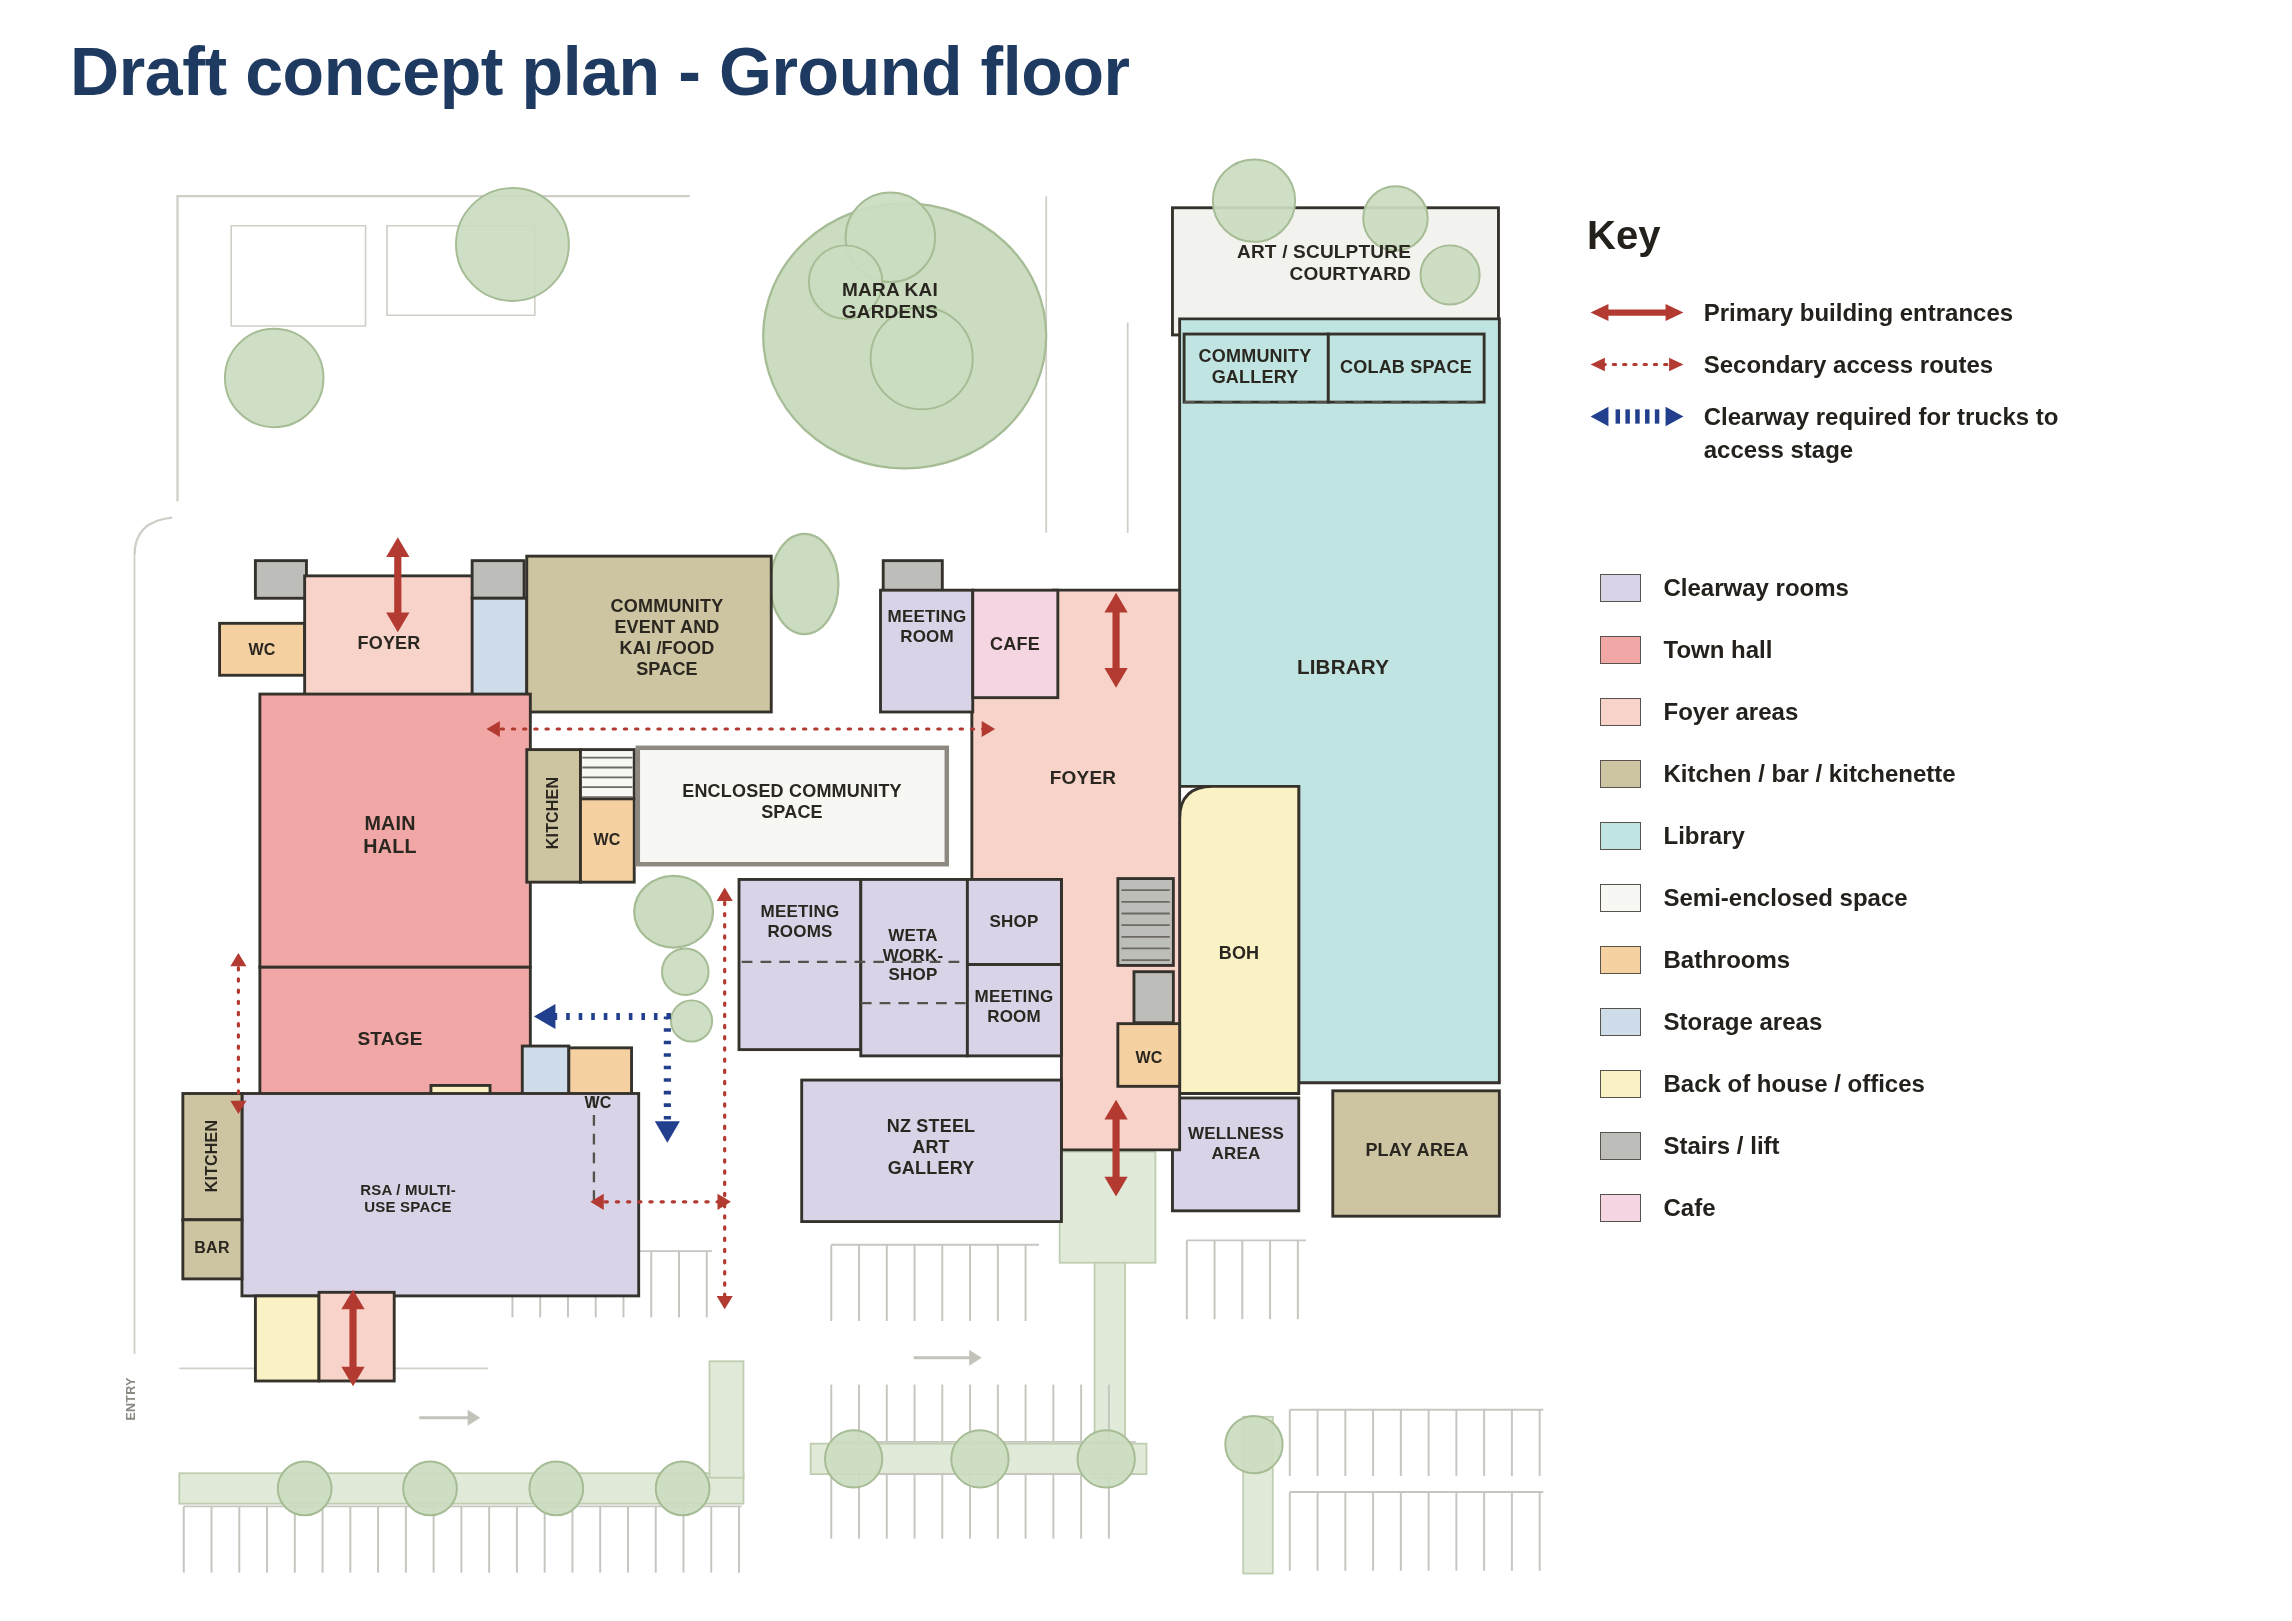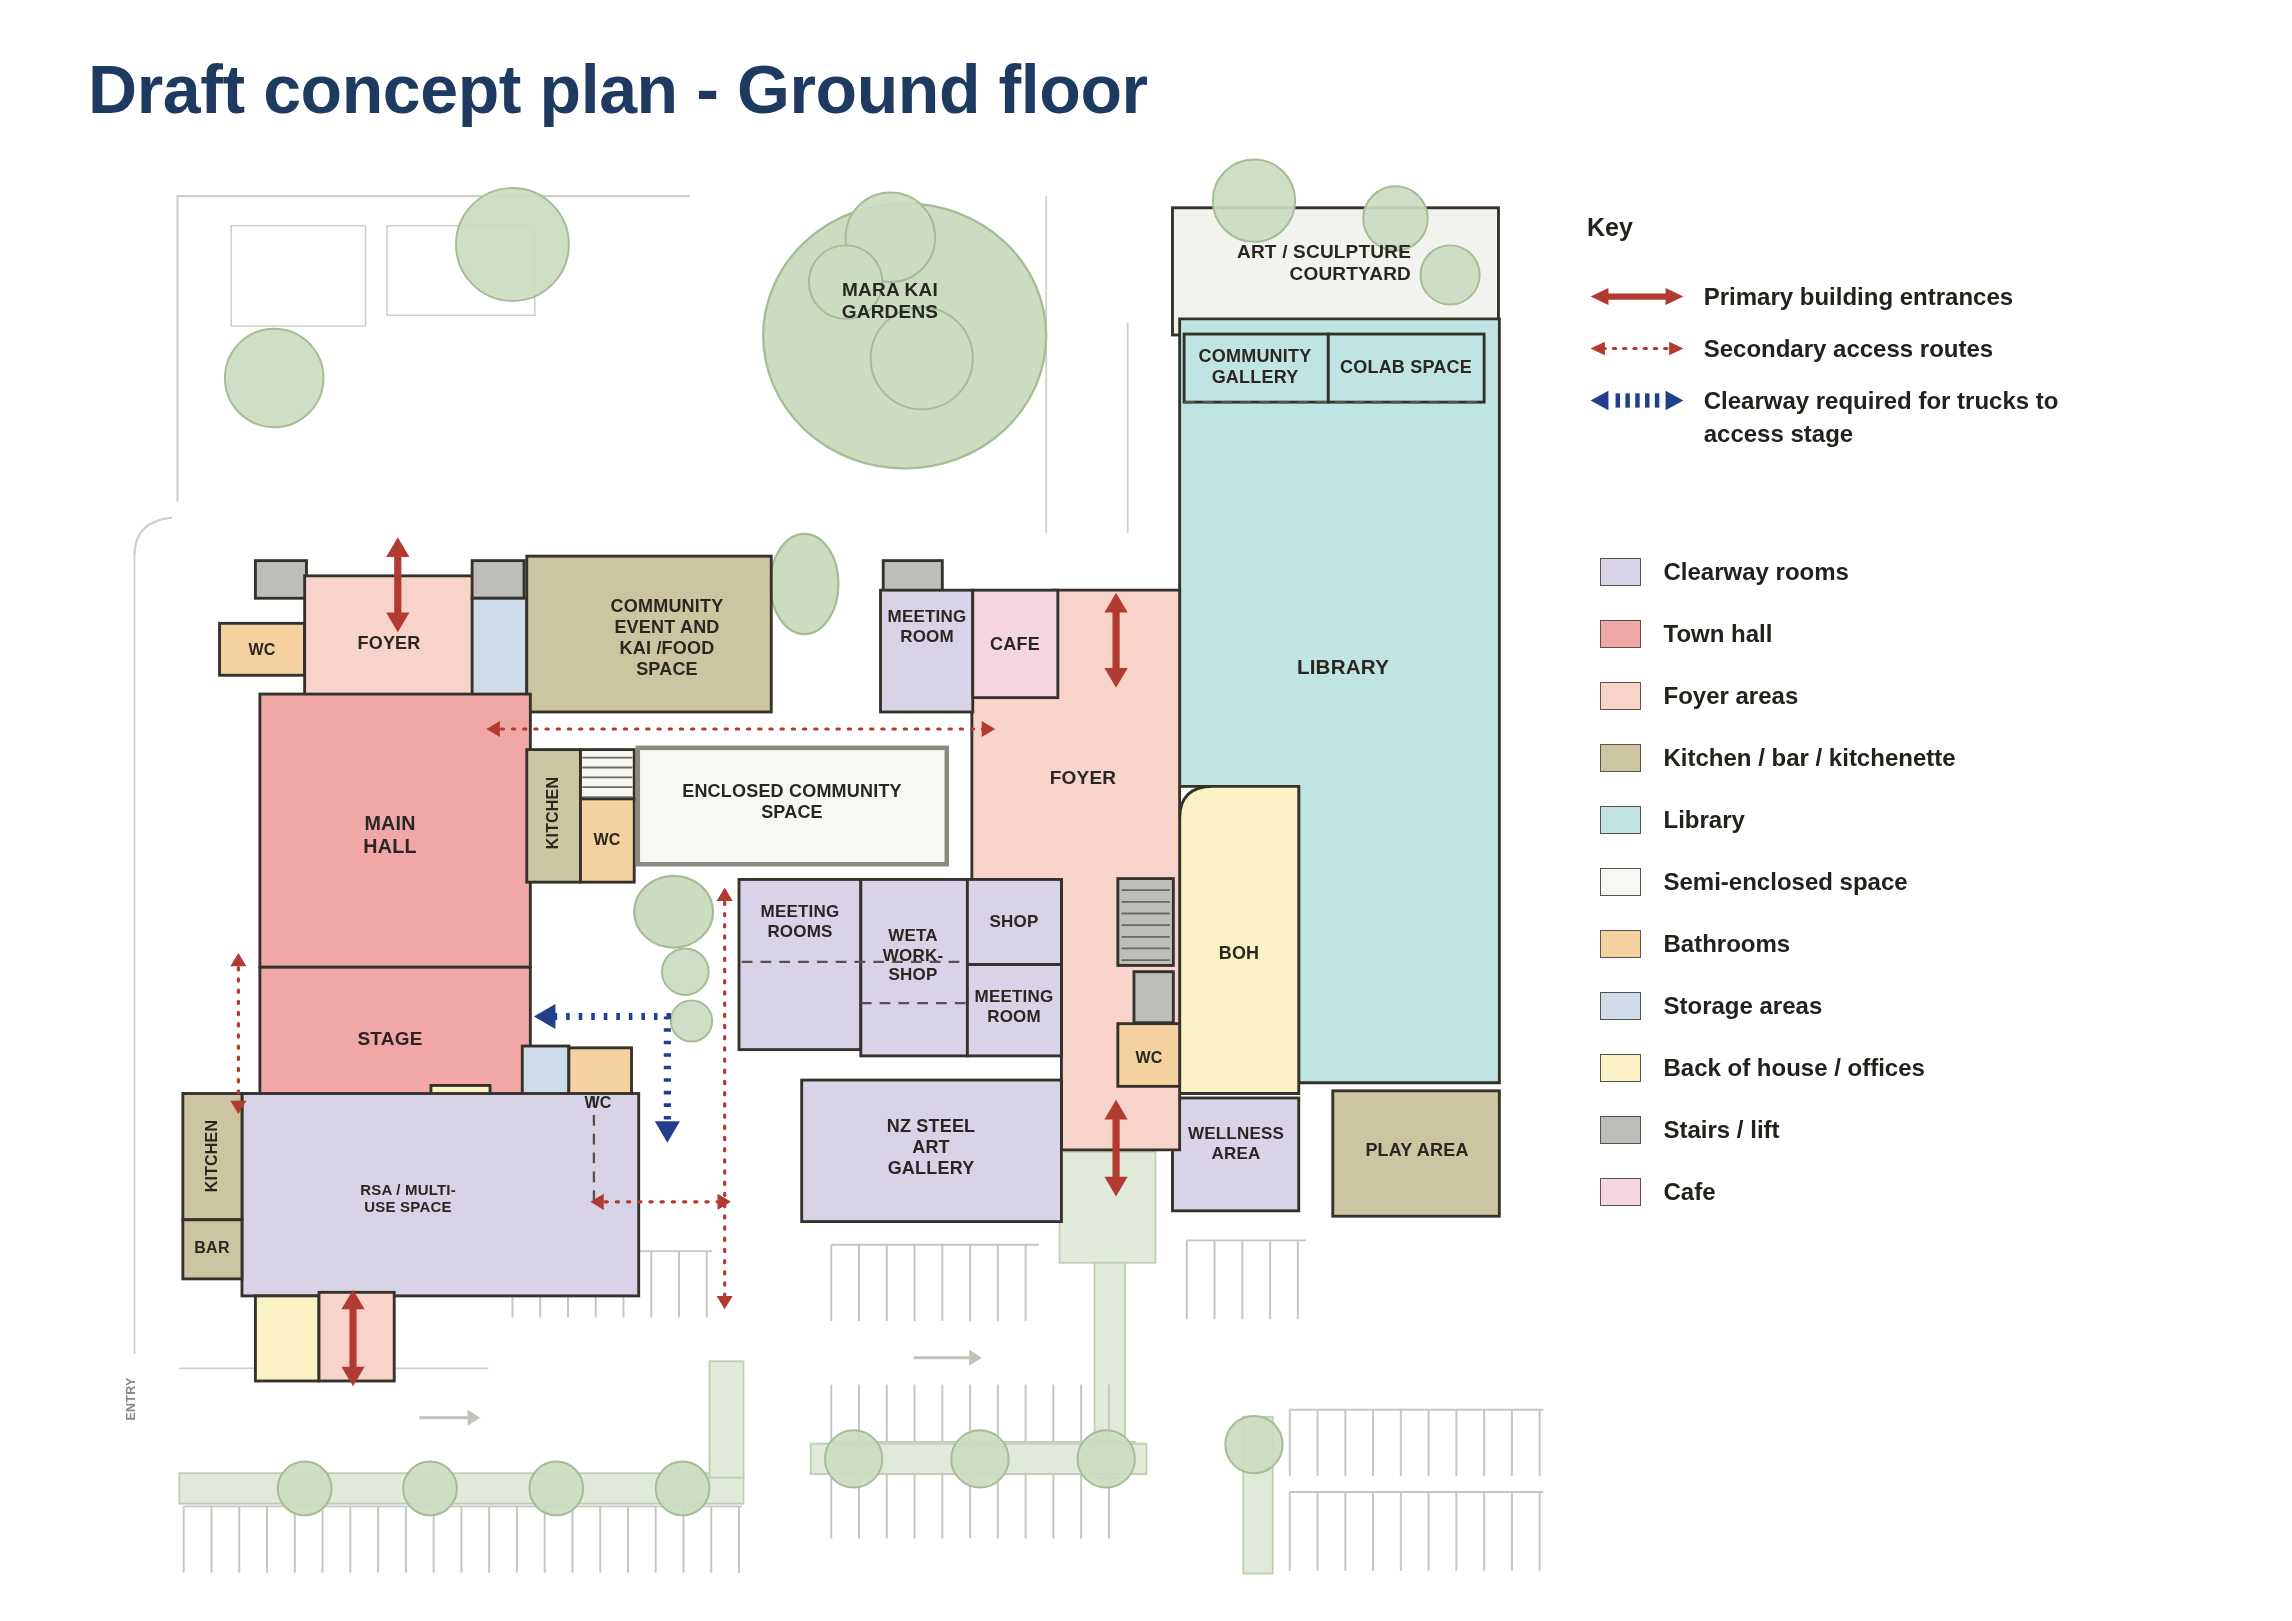--- a/index.html
+++ b/index.html
@@ -1,23 +1,23 @@
 <!DOCTYPE html>
 <html style="font-size:14.3px"><head>
 <meta charset="utf-8">
 <style>
   html,body{margin:0;padding:0;background:#fff;font-family:"Liberation Sans",sans-serif;}
   .page{position:relative;width:2293px;height:1621px;background:#ffffff;overflow:hidden;}
-  h1.title{position:absolute;left:70px;top:32px;margin:18px;font-size:68px;font-weight:800;color:#1e3a60;letter-spacing:-0.4px;text-align:right;}
+  h1.title{position:absolute;left:70px;top:32px;margin:0;font-size:68px;font-weight:800;color:#1e3a60;letter-spacing:-0.4px;text-align:right;}
   #plan-wrap{position:absolute;inset:0;}
   #plan-svg{position:absolute;left:0;top:0;}
   #plan-labels{position:absolute;inset:0;pointer-events:none;}
   .room-label{position:absolute;font-weight:700;font-size:19px;line-height:1.16;color:#2a2620;text-align:center;white-space:pre-line;letter-spacing:0.2px;}
   .key{position:absolute;left:1587px;top:213px;width:699px;}
-  .key h2{margin:0 0 39px 0;font-size:25px;font-weight:700;color:#24211c;}
+  .key h2{margin:0 0 39px 0;font-size:40px;font-weight:700;color:#24211c;}
   .key ul{list-style:none;margin:0;padding:0;}
   #key-routes li{display:flex;align-items:flex-start;gap:10.7px;margin-bottom:19.7px;}
   .key-sym{flex:0 0 106px;margin-top:1.8px;}
   .key-label{font-size:24px;font-weight:700;color:#24211c;max-width:421px;line-height:1.35;}
   #key-legend{margin-top:106px;}
   #key-legend li{display:flex;align-items:center;gap:23px;margin-bottom:29.6px;}
   .swatch{width:41px;height:28px;border:1.8px solid #57534c;flex:0 0 41px;margin-left:12.5px;box-sizing:border-box;}
 </style>
 </head>
 <body>

